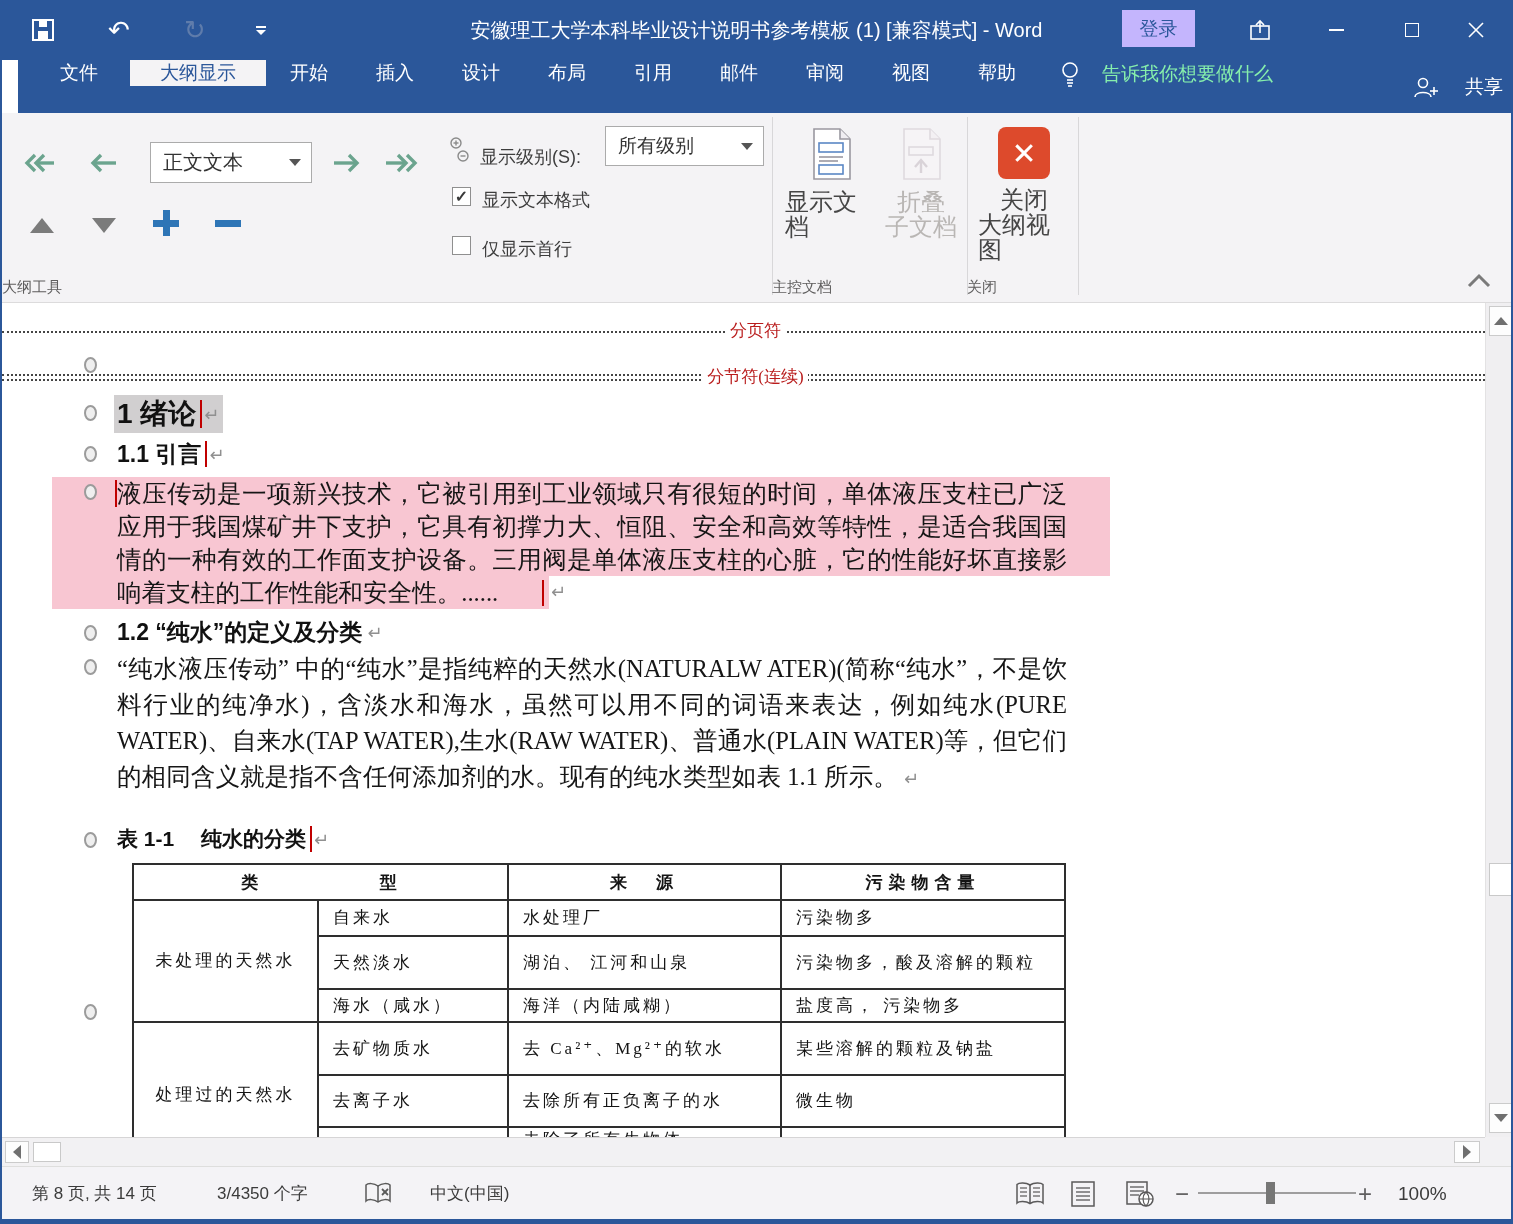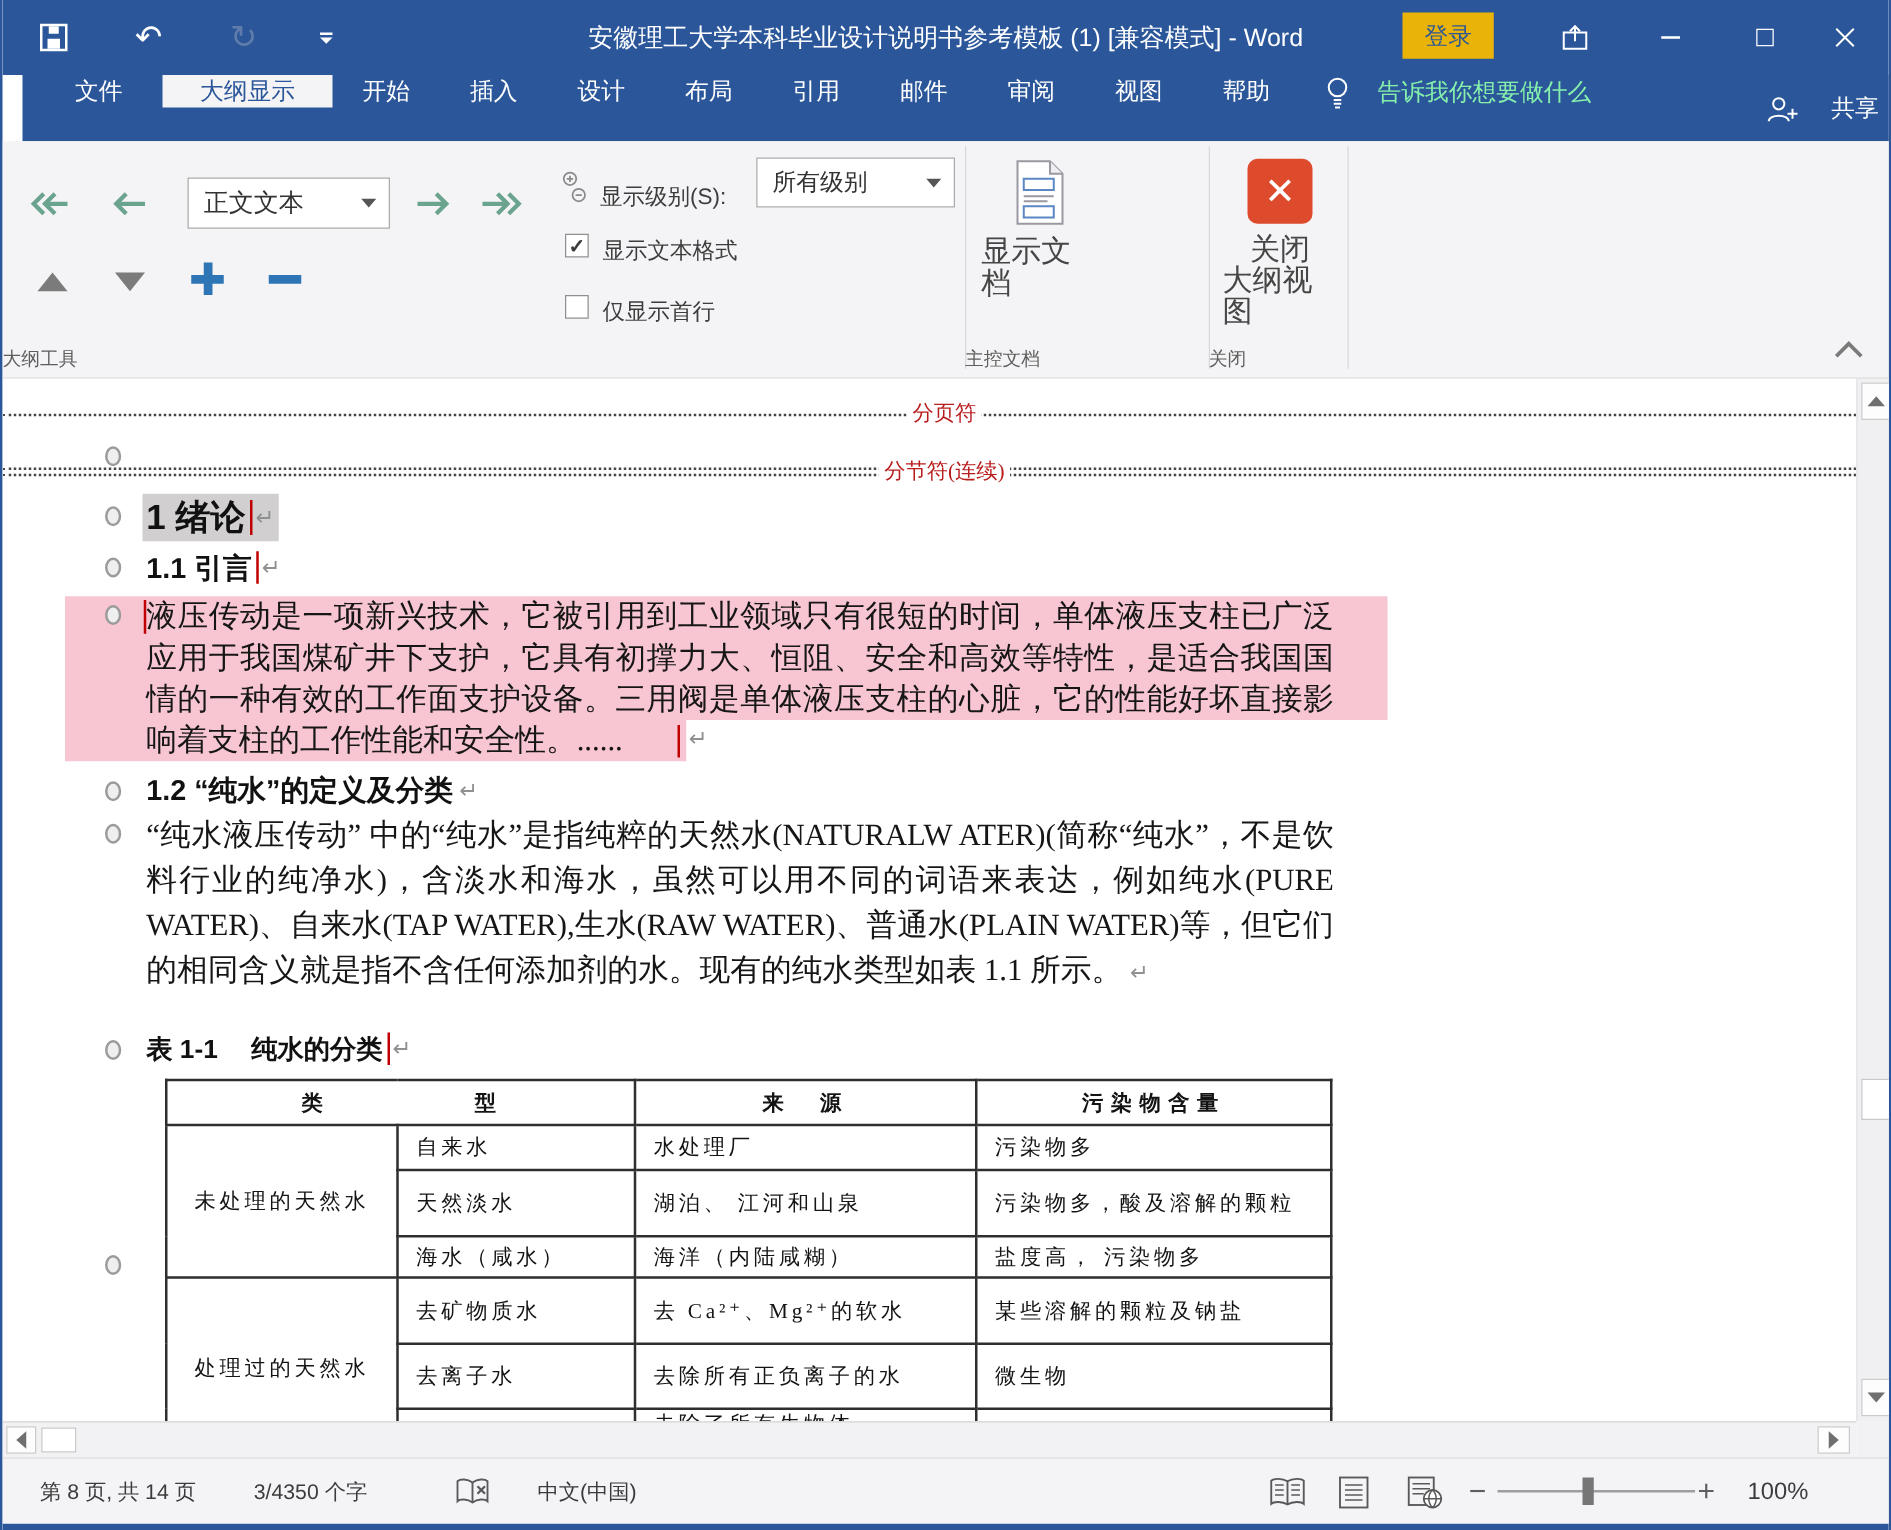--- a/index.html
+++ b/index.html
@@ -11,21 +11,21 @@
   .titlebar { position:absolute; left:0; top:0; width:100%; height:60px; background:#2b579a; }
   .qat { position:absolute; left:26px; top:0; height:60px; display:flex; align-items:center; gap:46px; }
   .qat .btn { width:30px; height:30px; display:flex; align-items:center; justify-content:center; color:#fff; }
   .qat .glyph { font-size:26px; line-height:1; color:#fff; font-family:"DejaVu Sans",sans-serif; }
   .qat .glyph.dim { color:#5f7cab; }
   .qat-caret { display:flex; flex-direction:column; align-items:center; color:#fff; }
   .qat-caret .bar { width:10px; height:2px; background:#fff; margin-bottom:2px; }
   .qat-caret .tri { width:0; height:0; border-left:5px solid transparent; border-right:5px solid transparent; border-top:5px solid #fff; }
   .title-text { position:absolute; left:0; top:0; width:100%; height:60px; display:flex; align-items:center; justify-content:center;
                 color:#fff; font-size:20px; }
-  .signin { position:absolute; left:1120px; top:10px; width:73px; height:37px; background:#eab308; color:#2b579a;
+  .signin { position:absolute; left:1120px; top:10px; width:73px; height:37px; background:#c4b5fd; color:#2b579a;
             font-size:19px; display:flex; align-items:center; justify-content:center; }
   .wctrl { position:absolute; top:0; height:60px; display:flex; align-items:center; justify-content:center; width:46px; color:#fff; }
   .min-bar { width:15px; height:2px; background:#fff; }
   .max-box { width:14px; height:14px; border:1.5px solid #fff; }
 
   
   .tabrow { position:absolute; left:16px; top:60px; width:100%; height:53px; background:#2b579a; display:flex; align-items:flex-start; }
   .tab { color:#fff; font-size:19px; display:flex; align-items:center; padding:0 24px; }
   .tab.file { margin-left:14px; padding:0 28px; }
   .tab.active { background:#f4f3f5; color:#2b579a; padding:0 30px; margin-left:4px; }
@@ -256,20 +256,31 @@
       <svg width="46" height="54" viewBox="0 0 46 54">
         <path d="M6 2 L32 2 L42 12 L42 52 L6 52 Z" fill="#fff" stroke="#9a98a0" stroke-width="1.6"></path>
         <path d="M32 2 L32 12 L42 12" fill="#f0eef2" stroke="#9a98a0" stroke-width="1.6"></path>
         <rect x="11" y="16" width="24" height="9" fill="none" stroke="#5b87c5" stroke-width="1.6"></rect>
         <line x1="11" y1="30" x2="35" y2="30" stroke="#9a98a0" stroke-width="1.6"></line>
         <line x1="11" y1="34" x2="30" y2="34" stroke="#9a98a0" stroke-width="1.6"></line>
         <rect x="11" y="38" width="24" height="9" fill="none" stroke="#5b87c5" stroke-width="1.6"></rect>
       </svg>
       <div class="lbl" style="margin-top:8px;">显示文档</div>
     </div>
+    <div class="bigbtn disabled" style="left:873px; top:14px;">
+      <svg width="46" height="54" viewBox="0 0 46 54" opacity="0.45">
+        <path d="M6 2 L32 2 L42 12 L42 52 L6 52 Z" fill="#faf6f8" stroke="#c6bcc4" stroke-width="1.6"></path>
+        <path d="M32 2 L32 12 L42 12" fill="#f3edf1" stroke="#c6bcc4" stroke-width="1.6"></path>
+        <rect x="11" y="20" width="24" height="8" fill="none" stroke="#c6bcc4" stroke-width="1.6"></rect>
+        <line x1="23" y1="46" x2="23" y2="34" stroke="#b9aeb6" stroke-width="2.4"></line>
+        <path d="M17 40 L23 33 L29 40" fill="none" stroke="#b9aeb6" stroke-width="2.4"></path>
+      </svg>
+      <div class="lbl" style="margin-top:8px;">折叠</div>
+      <div class="lbl">子文档</div>
+    </div>
     <div class="grouplabel" style="left:770px; width:195px;">主控文档</div>
     <div class="vsep" style="left:965px;"></div>
 
     <div class="bigbtn" style="left:976px; top:14px;">
       <div class="closex">✕</div>
       <div class="lbl" style="margin-top:8px;">关闭</div>
       <div class="lbl">大纲视图</div>
     </div>
     <div class="grouplabel" style="left:965px; width:111px;">关闭</div>
     <div class="vsep" style="left:1076px;"></div>
@@ -407,21 +418,21 @@
       </div>
     <div class="thumb" style="left:31px; top:4px; width:28px; height:20px;"></div>
     <div class="sbtn" style="left:1452px; top:3px; width:26px; height:22px;">
         <div class="sb-tri-right"></div>
       </div>
   </div>
   <div class="corner"></div>
 
   <div class="statusbar">
     <div class="status-item" style="left:30px;">第 8 页, 共 14 页</div>
-    <div class="status-item" style="left:201px;">3/4350 个字</div>
+    <div class="status-item" style="left:215px;">3/4350 个字</div>
     <div class="status-item" style="left:362px;">
       <svg width="30" height="24" viewBox="0 0 30 24">
         <path d="M14 4 C10 1 4 1 2 3 L2 19 C4 17 10 17 14 20 C18 17 24 17 26 19 L26 3 C24 1 18 1 14 4 Z" fill="none" stroke="#5a5a5a" stroke-width="1.5"></path>
         <line x1="14" y1="4" x2="14" y2="20" stroke="#5a5a5a" stroke-width="1.5"></line>
         <line x1="18" y1="7" x2="24" y2="13" stroke="#5a5a5a" stroke-width="1.8"></line>
         <line x1="24" y1="7" x2="18" y2="13" stroke="#5a5a5a" stroke-width="1.8"></line>
       </svg>
     </div>
     <div class="status-item" style="left:428px;">中文(中国)</div>
 

